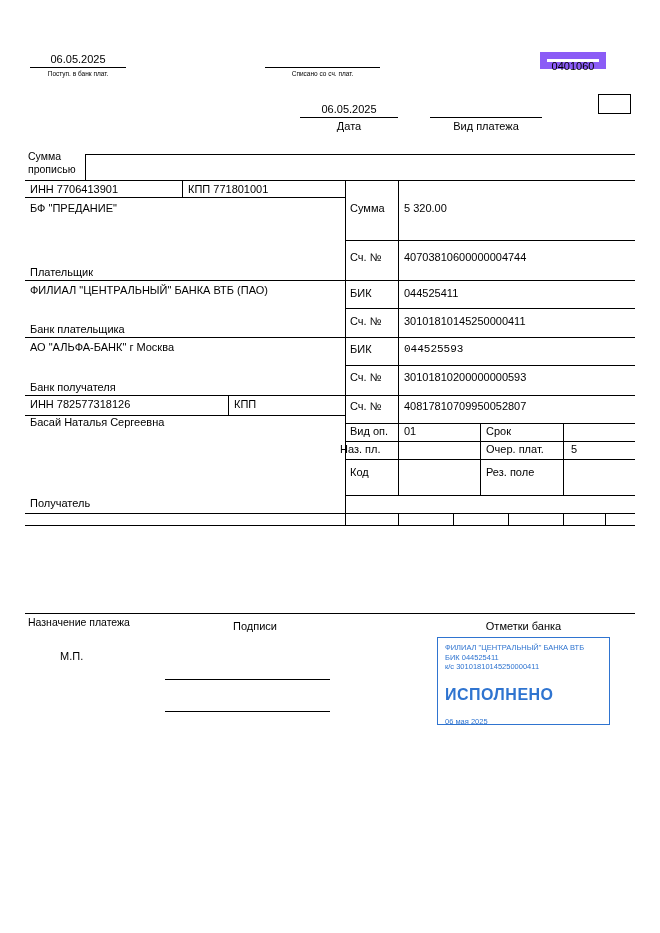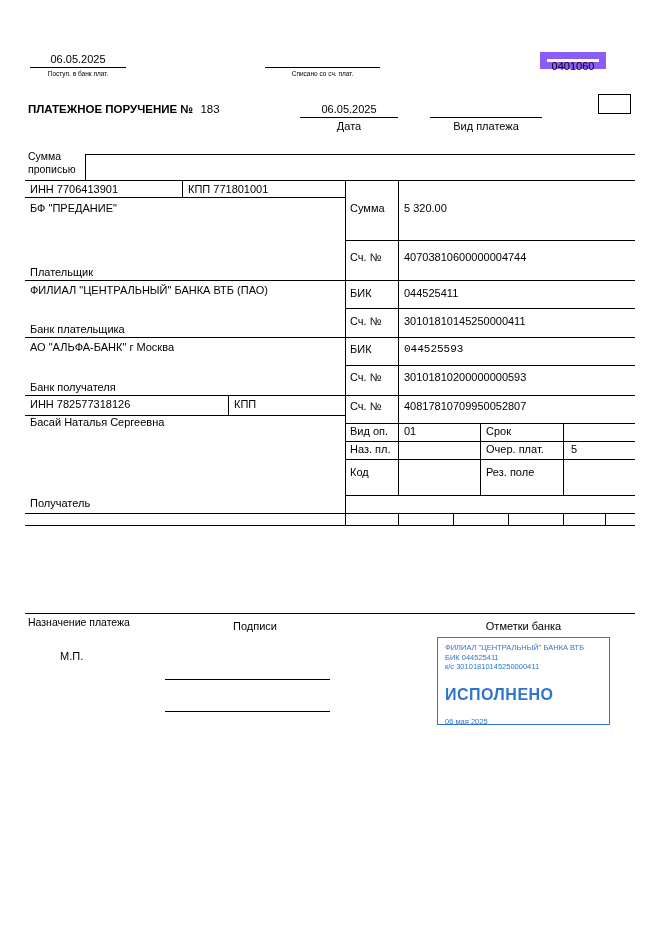--- a/index.html
+++ b/index.html
@@ -32,24 +32,20 @@
   <div class="abs" style="left:30px;top:27px;width:96px;border-bottom:1px solid #000;">
     <div class="center" style="font-size:11px;line-height:15px;">06.05.2025</div>
   </div>
   <div class="abs tiny center" style="left:30px;top:45px;width:96px;">Поступ. в банк плат.</div>
 
   <div class="abs" style="left:265px;top:27px;width:115px;height:16px;border-bottom:1px solid #000;"></div>
   <div class="abs tiny center" style="left:265px;top:45px;width:115px;">Списано со сч. плат.</div>
 
   <div class="abs center" style="left:540px;top:27px;width:66px;height:17px;border:7px solid #8b5cf6;font-size:11px;line-height:15px;">0401060</div>
 
-  <div class="abs" style="left:28px;top:77px;font-size:11.5px;line-height:14px;white-space:nowrap;">
-    <span class="b">ПЛАТЕЖНОЕ ПОРУЧЕНИЕ №</span>
-    <span style="margin-left:4px;">183</span>
-  </div>
   <div class="abs center" style="left:300px;top:77px;width:98px;border-bottom:1px solid #000;font-size:11px;line-height:15px;">06.05.2025</div>
   <div class="abs center" style="left:300px;top:95px;width:98px;font-size:11px;">Дата</div>
   <div class="abs" style="left:430px;top:77px;width:112px;height:16px;border-bottom:1px solid #000;"></div>
   <div class="abs center" style="left:430px;top:95px;width:112px;font-size:11px;">Вид платежа</div>
   <div class="abs" style="left:598px;top:69px;width:33px;height:20px;border:1px solid #000;"></div>
 
   <div class="abs" style="left:28px;top:125px;font-size:10.5px;line-height:12.5px;">
     <div>Сумма</div>
     <div>прописью</div>
   </div>
@@ -108,21 +104,21 @@
   <div class="t" style="left:404px;top:290px;">30101810145250000411</div>
   <div class="t" style="left:350px;top:318px;">БИК</div>
   <div class="t" style="left:404px;top:318px;font-family:Liberation Mono, monospace;">044525593</div>
   <div class="t" style="left:350px;top:346px;">Сч. №</div>
   <div class="t" style="left:404px;top:346px;">30101810200000000593</div>
   <div class="t" style="left:350px;top:375px;">Сч. №</div>
   <div class="t" style="left:404px;top:375px;">40817810709950052807</div>
   <div class="t" style="left:350px;top:400px;">Вид оп.</div>
   <div class="t" style="left:404px;top:400px;">01</div>
   <div class="t" style="left:486px;top:400px;">Срок</div>
-  <div class="t" style="left:350px;top:418px;">Наз. пл.</div>
+  <div class="t" style="left:340px;top:418px;">Наз. пл.</div>
   <div class="t" style="left:486px;top:418px;">Очер. плат.</div>
   <div class="t" style="left:571px;top:418px;">5</div>
   <div class="t" style="left:350px;top:441px;">Код</div>
   <div class="t" style="left:486px;top:441px;">Рез. поле</div>
 
   <div class="ts" style="left:28px;top:591px;">Назначение платежа</div>
 
   <div class="abs center" style="left:175px;top:595px;width:160px;font-size:11px;">Подписи</div>
   <div class="abs center" style="left:437px;top:595px;width:173px;font-size:11px;">Отметки банка</div>
   <div class="t" style="left:60px;top:625px;">М.П.</div>

